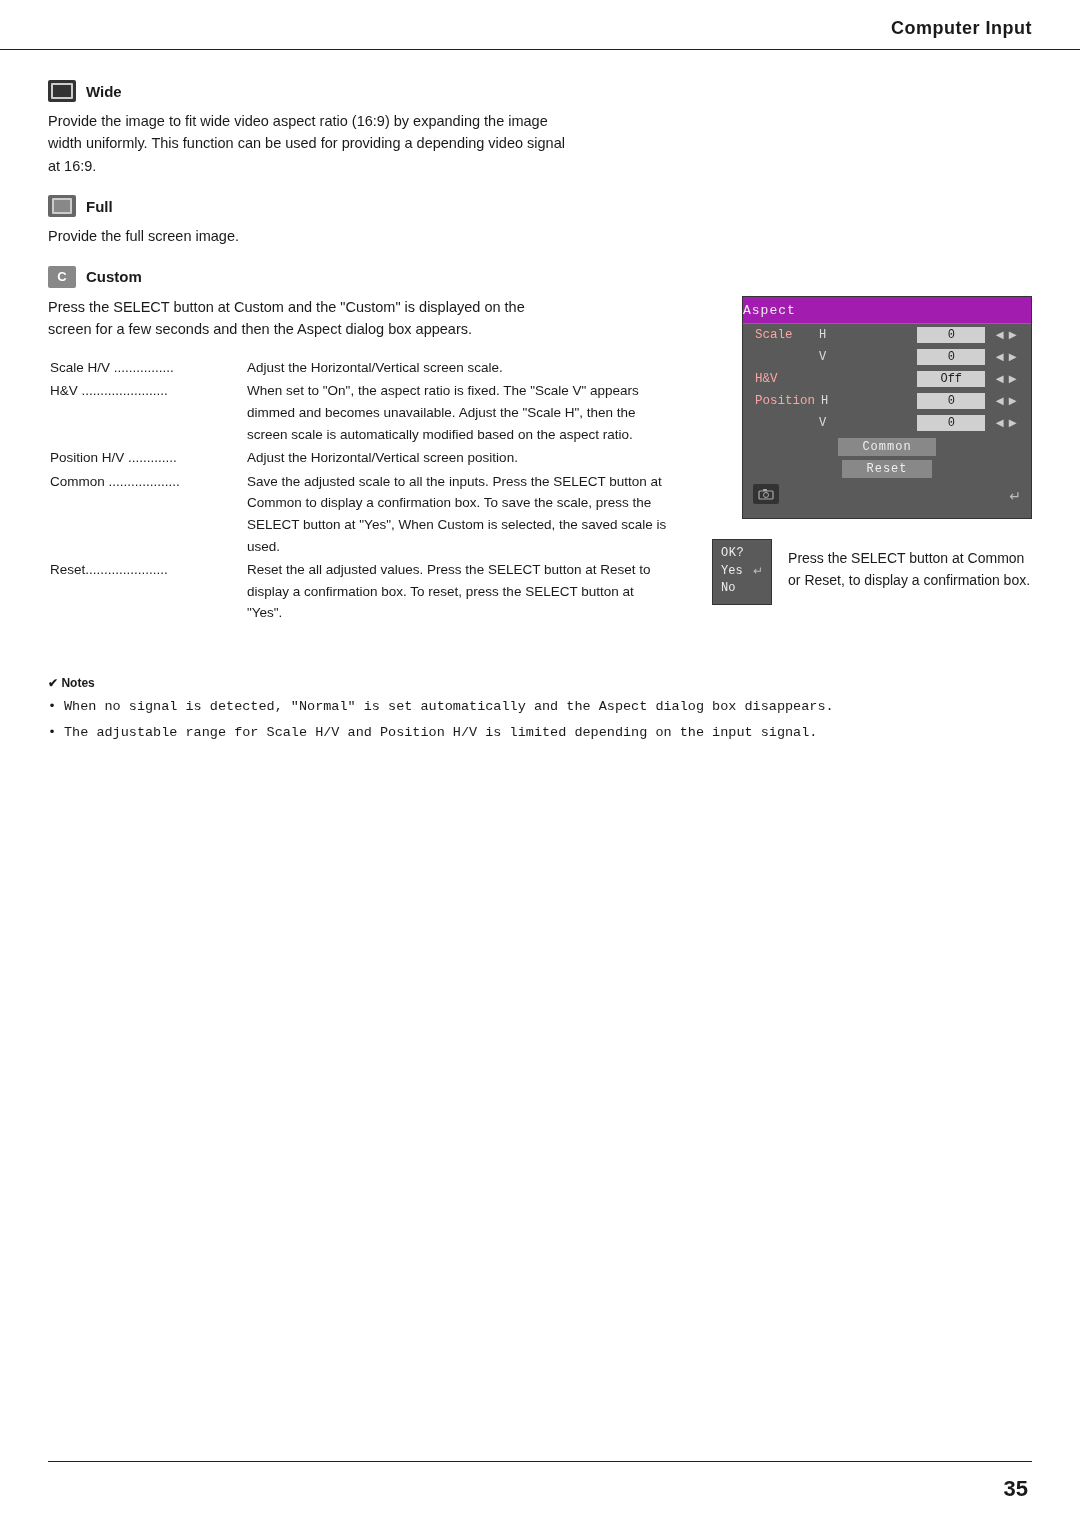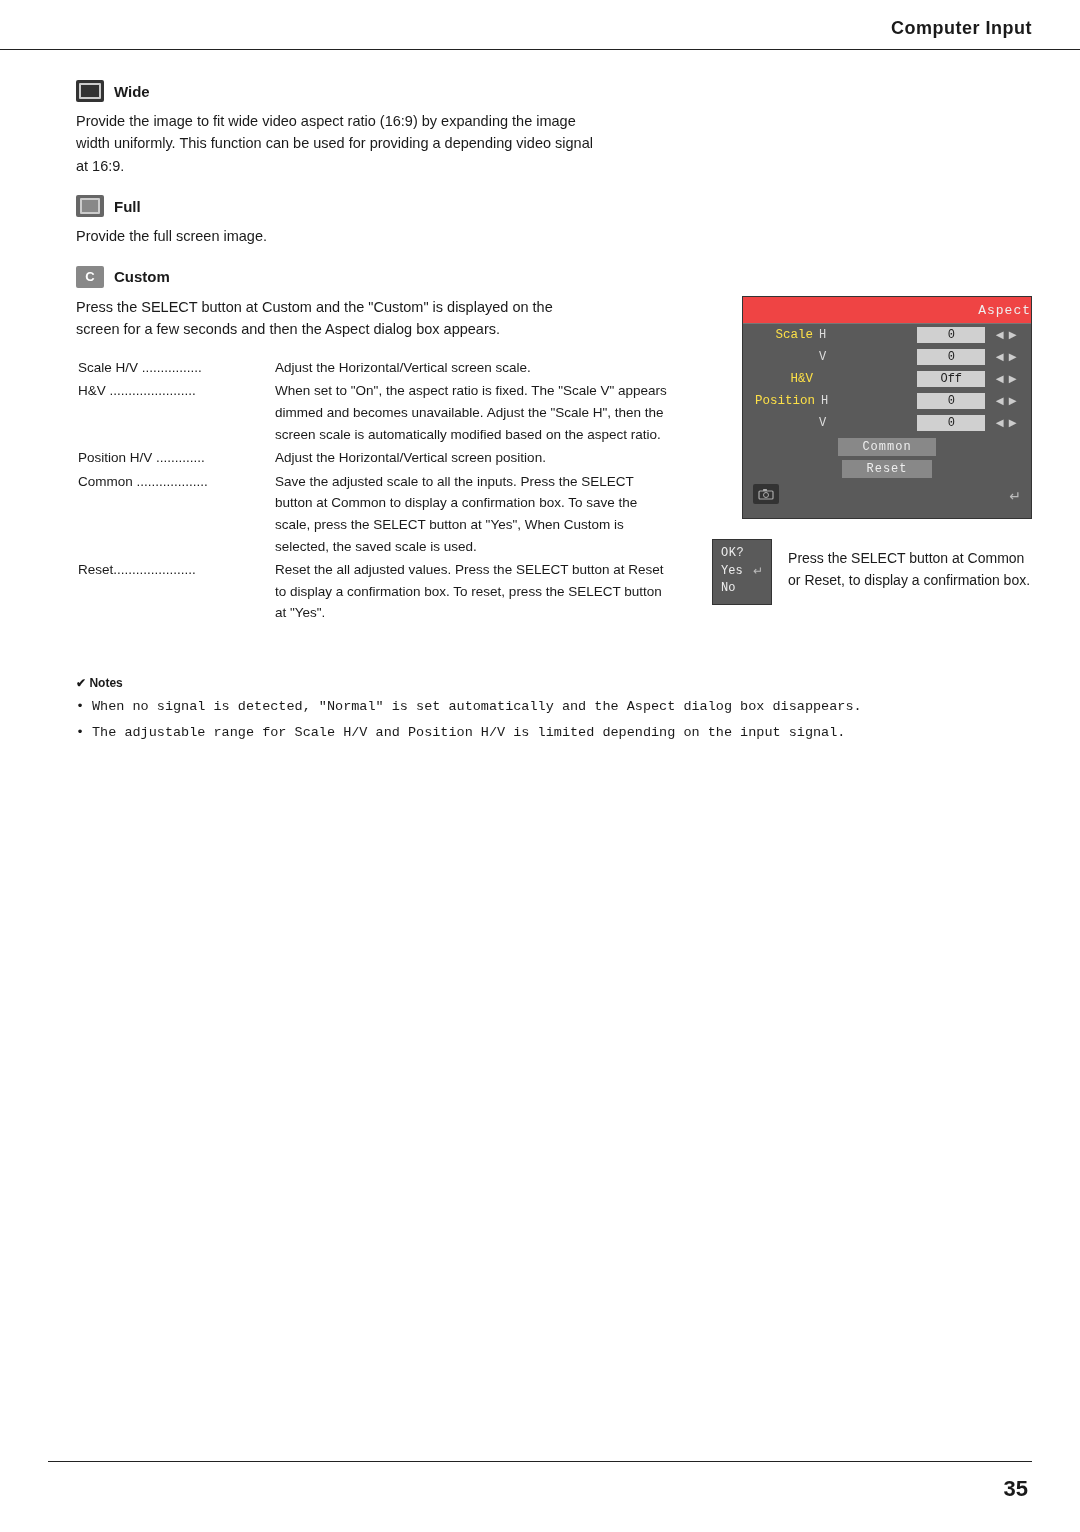--- a/index.html
+++ b/index.html
@@ -29,21 +29,21 @@
       border-bottom: 1.5px solid #222;
     }
     .page-header-title {
       font-size: 18px;
       font-weight: bold;
       letter-spacing: 0.5px;
     }
 
     
     .content-area {
-      padding: 30px 48px 30px 76px;
+      padding: 30px 48px 30px 48px;
     }
 
     
     .section-heading {
       display: flex;
       align-items: center;
       gap: 10px;
       margin-bottom: 8px;
     }
     .icon-box {
@@ -103,41 +103,40 @@
     }
 
     
     .aspect-dialog {
       width: 290px;
       background: #5a5a5a;
       border: 1.5px solid #333;
       padding: 0 0 12px 0;
     }
     .aspect-dialog-title {
-      background: #ef4444;
+      background: #a21caf;
       color: #eee;
-      text-align: right;
+      text-align: left;
       padding: 6px 0 5px 0;
       font-size: 13px;
       letter-spacing: 1px;
       border-bottom: 1px solid #777;
       font-family: 'Courier New', monospace;
     }
     .aspect-row {
       display: flex;
       align-items: center;
       padding: 3px 12px 3px 12px;
       gap: 6px;
     }
     .aspect-label {
-      color: #fde047;
+      color: #fca5a5;
       font-size: 12.5px;
       font-family: 'Courier New', monospace;
       min-width: 58px;
-      text-align: right;
     }
     .aspect-sublabel {
       color: #ddd;
       font-size: 12px;
       font-family: 'Courier New', monospace;
       min-width: 16px;
     }
     .aspect-value-box {
       background: #d0d0d0;
       color: #222;

